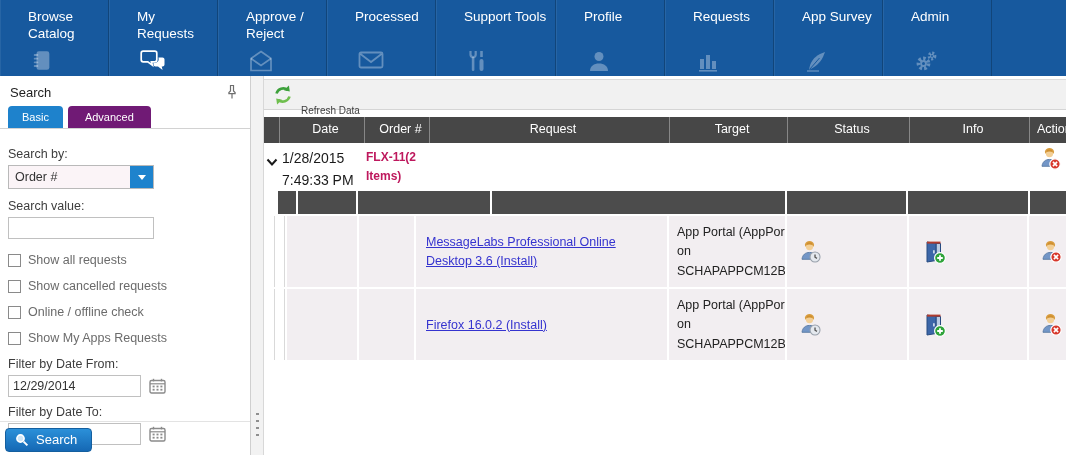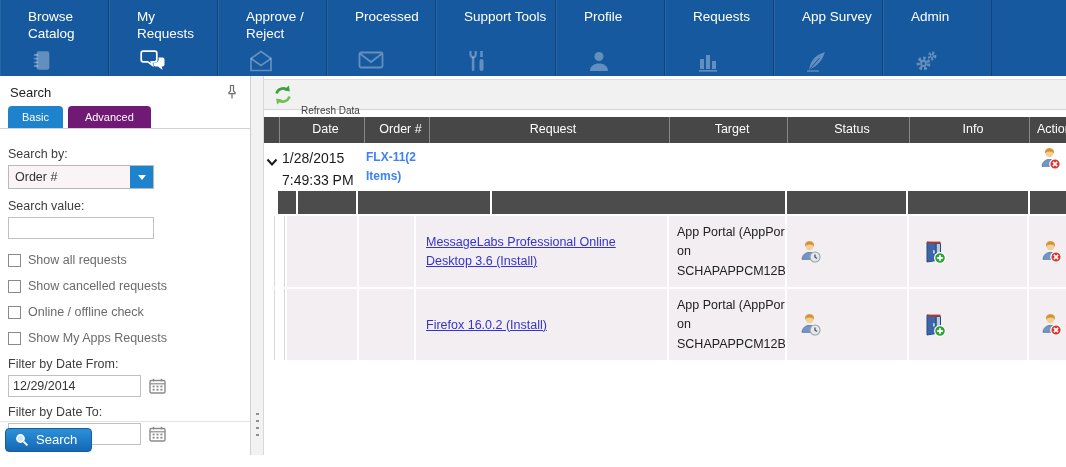--- a/index.html
+++ b/index.html
@@ -73,21 +73,21 @@
     grid-template-columns:15px 85px 65px 240px 118px 122px 120px 1fr;
     background:#474747; height:26px;text-align:center; }
   .hcell { color:#fff; font-size:12.5px; line-height:25px; padding-left:7px;
     border-left:1px solid rgba(255,255,255,.35); overflow:hidden; }
   .hcell:first-child { border-left:none; }
 
   .group-row { display:grid; grid-template-columns:15px 85px 65px 240px 118px 122px 120px 1fr;
     background:#fff; min-height:42px; }
   .expander { display:flex; justify-content:center; padding-top:15px; cursor:pointer; }
   .g-date { font-size:14px; color:#1a1a1a; line-height:1.55; padding:5px 0 0 3px; }
-  .g-order { font-size:12px; font-weight:bold; color:#3b82f6; line-height:1.55; padding:5px 0 0 2px; }
+  .g-order { font-size:12px; font-weight:bold; color:#be185d; line-height:1.55; padding:5px 0 0 2px; }
   .g-actions { padding:3px 0 0 8px; }
 
   .sub-head { margin-left:14px; display:grid;
     grid-template-columns:18px 58px 132px 293px 119px 120px 1fr;
     column-gap:2px; height:23px; background:#fff; }
   .sub-head > div { background:#4c4c4c; }
 
   .rows { margin-top:2px; }
   .data-row { display:grid; grid-template-columns:21px 70px 55px 251px 116px 120px 118px 1fr;
     column-gap:2px; background:#fff; min-height:71px; margin-bottom:2px; }

